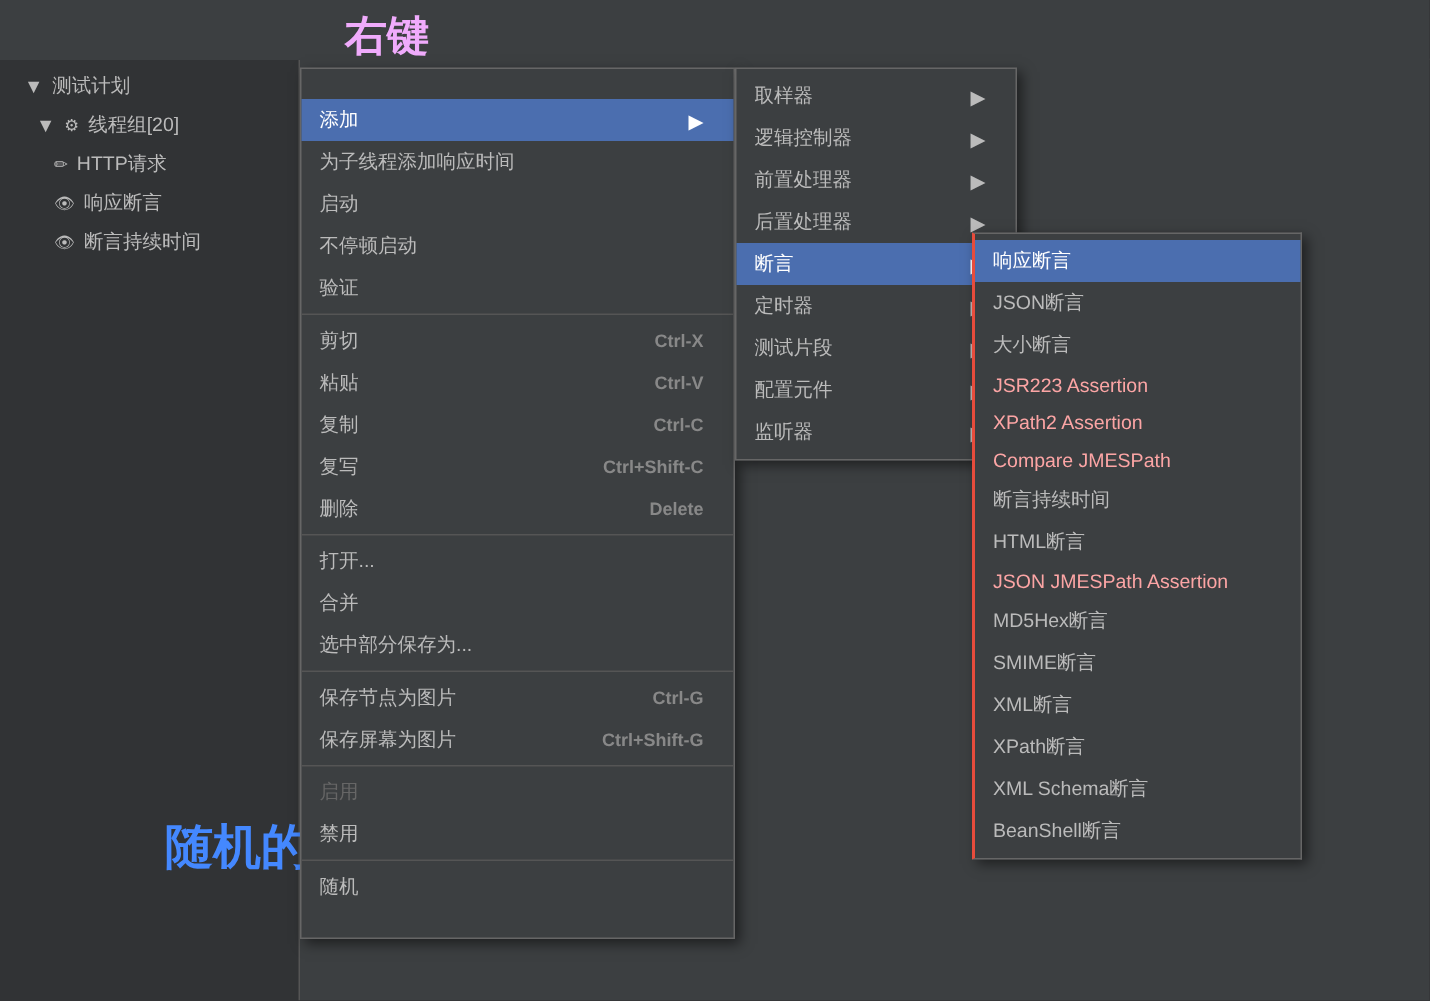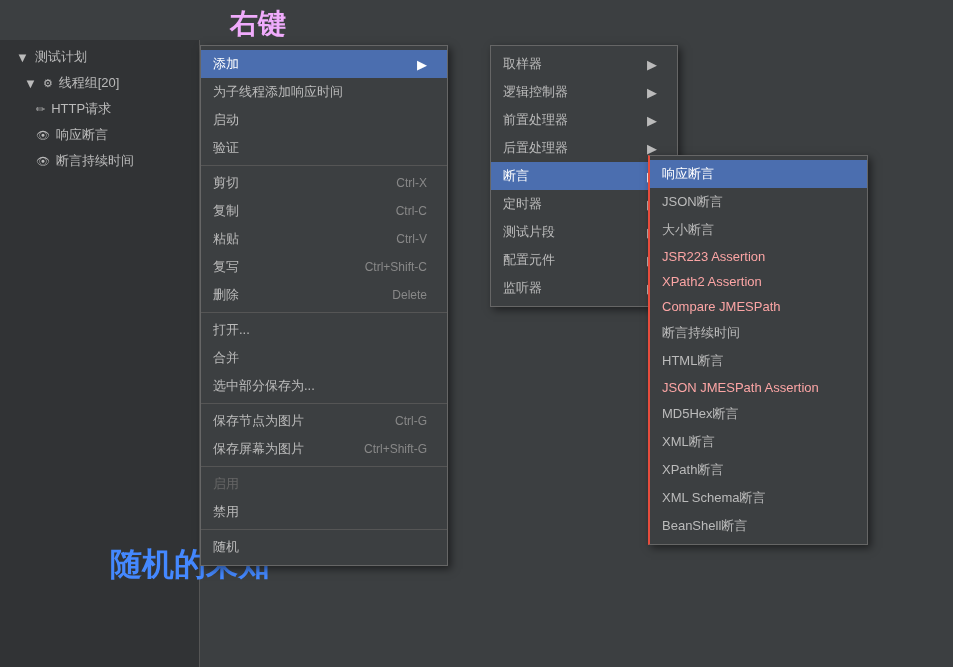--- a/index.html
+++ b/index.html
@@ -93,40 +93,40 @@
       font-size: 32px;
       font-weight: bold;
       z-index: 10;
     }
 
     
     .ctx-menu-1 {
       position: absolute;
       top: 45px;
       left: 200px;
-      width: 248px;
+      width: 290px;
       background: #3c3f41;
       border: 1px solid #666;
       box-shadow: 3px 3px 8px rgba(0,0,0,0.5);
       z-index: 100;
-      padding: 4px 0;
+      padding: 20px 0;
     }
 
     .ctx-item {
       padding: 5px 20px 5px 12px;
       color: #bbb;
       cursor: pointer;
       display: flex;
       align-items: center;
       justify-content: space-between;
       white-space: nowrap;
     }
     .ctx-item.highlighted { background: #4b6eaf; color: #fff; }
     .ctx-item.disabled { color: #666; cursor: default; }
-    .ctx-item .shortcut { color: #888; font-size: 12px; margin-left: 20px; }
+    .ctx-item .shortcut { color: #888; font-size: 12px; margin-left: 20px; font-weight: bold; }
     .ctx-separator {
       height: 1px;
       background: #555;
       margin: 3px 0;
     }
 
     
     .ctx-menu-2 {
       position: absolute;
       top: 45px;
@@ -237,34 +237,37 @@
     <span>添加</span>
     <span>▶</span>
   </div>
   <div class="ctx-item">
     <span>为子线程添加响应时间</span>
   </div>
   <div class="ctx-item">
     <span>启动</span>
   </div>
   <div class="ctx-item">
+    <span>不停顿启动</span>
+  </div>
+  <div class="ctx-item">
     <span>验证</span>
   </div>
   <div class="ctx-separator"></div>
   <div class="ctx-item">
     <span>剪切</span>
     <span class="shortcut">Ctrl-X</span>
   </div>
   <div class="ctx-item">
+    <span>粘贴</span>
+    <span class="shortcut">Ctrl-V</span>
+  </div>
+  <div class="ctx-item">
     <span>复制</span>
     <span class="shortcut">Ctrl-C</span>
-  </div>
-  <div class="ctx-item">
-    <span>粘贴</span>
-    <span class="shortcut">Ctrl-V</span>
   </div>
   <div class="ctx-item">
     <span>复写</span>
     <span class="shortcut">Ctrl+Shift-C</span>
   </div>
   <div class="ctx-item">
     <span>删除</span>
     <span class="shortcut">Delete</span>
   </div>
   <div class="ctx-separator"></div>
@@ -363,20 +366,23 @@
   <div class="ctx-item">
     <span>HTML断言</span>
   </div>
   <div class="ctx-item">
     <span class="ctx-item-blue">JSON JMESPath Assertion</span>
   </div>
   <div class="ctx-item">
     <span>MD5Hex断言</span>
   </div>
   <div class="ctx-item">
+    <span>SMIME断言</span>
+  </div>
+  <div class="ctx-item">
     <span>XML断言</span>
   </div>
   <div class="ctx-item">
     <span>XPath断言</span>
   </div>
   <div class="ctx-item">
     <span>XML Schema断言</span>
   </div>
   <div class="ctx-item">
     <span>BeanShell断言</span>

